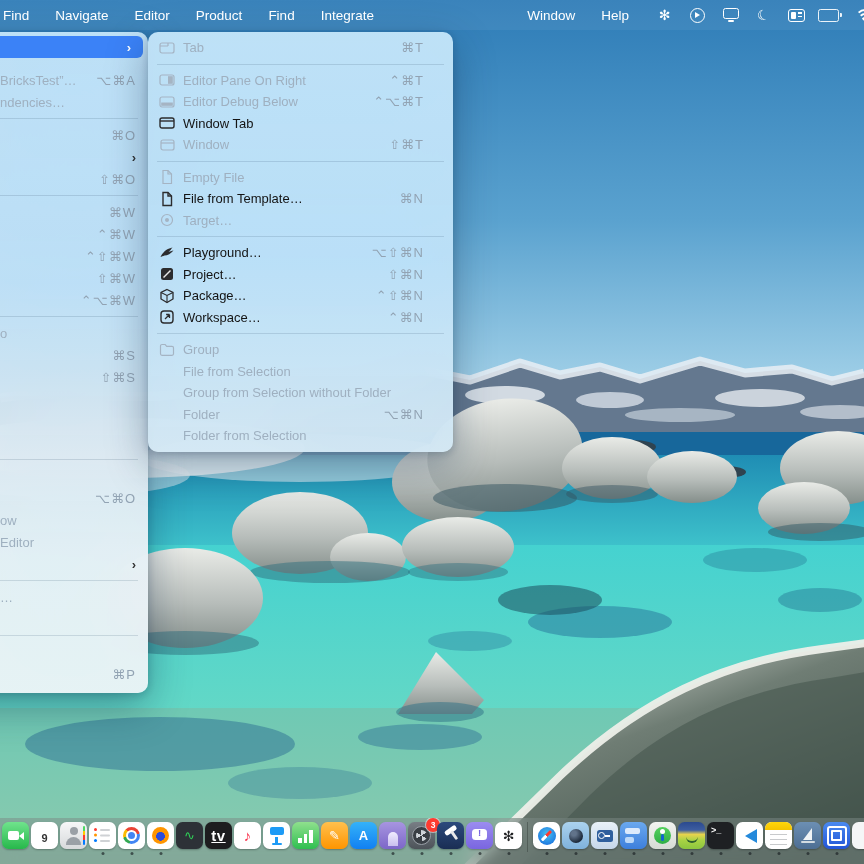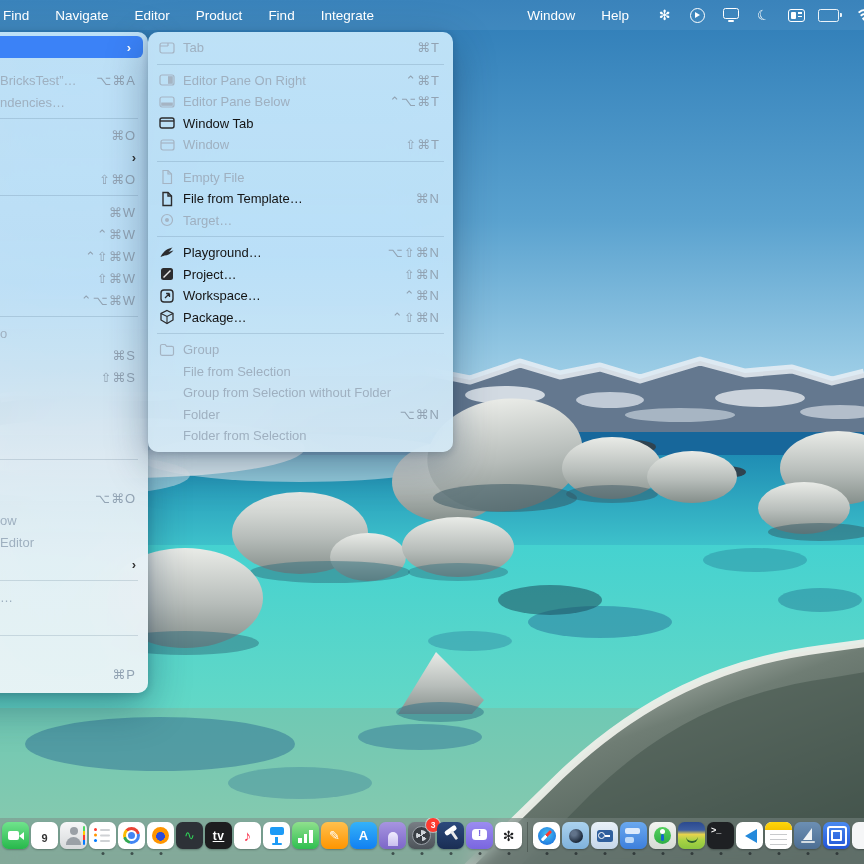--- a/index.html
+++ b/index.html
@@ -57,21 +57,21 @@
       rgba(206,228,242,.94) 52%,rgba(222,234,242,.95) 64%,
       rgba(233,240,245,.96) 78%,rgba(236,243,246,.96) 100%);
   }
   #new-menu{
     left:148px;top:32px;width:305px;padding:5px 0;
     background:linear-gradient(180deg,
       rgba(198,230,249,.95) 0%,rgba(192,226,248,.94) 55%,
       rgba(202,229,246,.94) 76%,rgba(213,233,245,.95) 100%);
   }
   .m-row{height:21.5px;display:flex;align-items:center;position:relative;
-    font-size:13px;color:#9fb0c0;padding:0 13px 0 10px;}
+    font-size:13px;color:#9fb0c0;padding:0 29px 0 10px;}
   .m-row.en{color:#141414;}
   .m-sep{height:11px;display:flex;align-items:center;}
   .m-sep div{height:1px;background:rgba(60,90,115,.18);width:100%;margin:0 9px;}
   
   #file-menu .m-row{height:22px;padding:0 12px;}
   #file-menu .m-sep div{margin:0 10px;}
   .fm-hl{background:#3b82f7;margin:0 5px 11px 0;border-radius:0 6px 6px 0;height:22px;
     display:flex;align-items:center;justify-content:flex-end;padding-right:13px;}
   .fm-hl .chev{color:#fff;}
   .fm-label{position:absolute;left:152px;white-space:nowrap;}
@@ -118,21 +118,21 @@
   .i-chrome{background:#fff;}
   .i-chrome .s1{width:17px;height:17px;border-radius:50%;
     background:conic-gradient(from -45deg,#ea4335 0 120deg,#4285f4 0 240deg,#34a853 0 300deg,#fbbc05 0);}
   .i-chrome .s2{position:absolute;width:7px;height:7px;border-radius:50%;background:#4285f4;border:2px solid #fff;}
   .i-firefox{background:#fff;}
   .i-firefox .s1{width:17px;height:17px;border-radius:50%;
     background:radial-gradient(circle at 50% 55%,#2b4bdd 0 33%,#ff9500 36% 75%,#e66000 100%);}
   .i-activity{background:#2d3137;color:#30d158;}
   .i-activity .glyph{font-size:13px;font-weight:400;color:#30d158;}
   .i-appletv{background:#1d1d1f;color:#fff;}
-  .i-appletv .glyph{font-size:12px;letter-spacing:.5px;text-decoration:underline;}
+  .i-appletv .glyph{font-size:15px;letter-spacing:.5px;text-decoration:underline;}
   .i-music{background:#fff;color:#fa2d48;}
   .i-music .glyph{font-size:15px;font-weight:400;}
   .i-keynote{background:#fff;}
   .i-keynote .s1{position:absolute;top:5px;width:14px;height:8px;background:#1d9bf6;border-radius:2px;}
   .i-keynote .s2{position:absolute;bottom:5px;width:2.5px;height:7px;background:#1d9bf6;}
   .i-keynote .s3{position:absolute;bottom:4px;width:10px;height:2px;background:#1d9bf6;border-radius:1px;}
   .i-numbers{background:linear-gradient(#8fe08d,#2fbf50);}
   .i-numbers .s1{position:absolute;left:6px;bottom:6px;width:3.5px;height:5px;background:#fff;}
   .i-numbers .s2{position:absolute;left:11.5px;bottom:6px;width:3.5px;height:9px;background:#fff;}
   .i-numbers .s3{position:absolute;left:17px;bottom:6px;width:3.5px;height:13px;background:#fff;}
@@ -444,21 +444,21 @@
       <span class="nm-label">Editor Pane On Right</span>
       <span class="nm-short">⌃⌘T</span>
     </div>
     <div class="m-row">
       <span class="nm-icon">
         <svg width="16" height="16" viewBox="0 0 16 16">
           <rect x="1" y="3" width="14" height="10" rx="2" fill="none" stroke="currentColor" stroke-width="1.2"></rect>
           <rect x="2.2" y="8.5" width="11.6" height="3.3" fill="currentColor"></rect>
         </svg>
       </span>
-      <span class="nm-label">Editor Pane Below</span>
+      <span class="nm-label">Editor Debug Below</span>
       <span class="nm-short">⌃⌥⌘T</span>
     </div>
     <div class="m-row en">
       <span class="nm-icon">
         <svg width="16" height="16" viewBox="0 0 16 16">
           <rect x="1" y="3" width="14" height="10" rx="2" fill="none" stroke="currentColor" stroke-width="1.4"></rect>
           <path d="M1,6 h14" stroke="currentColor" stroke-width="1.4"></path>
         </svg>
       </span>
       <span class="nm-label">Window Tab</span>
@@ -522,36 +522,36 @@
           <rect x="2" y="2" width="12" height="12" rx="2.5" fill="currentColor"></rect>
           <path d="M4.5,11.5 L11.5,4.5" stroke="#fff" stroke-width="1.4" opacity="0.9"></path>
         </svg>
       </span>
       <span class="nm-label">Project…</span>
       <span class="nm-short">⇧⌘N</span>
     </div>
     <div class="m-row en">
       <span class="nm-icon">
         <svg width="16" height="16" viewBox="0 0 16 16">
+          <path d="M8,1.5 L14,4.5 V11 L8,14.5 L2,11 V4.5 Z" fill="none" stroke="currentColor" stroke-width="1.3"></path>
+          <path d="M2,4.5 L8,7.5 L14,4.5 M8,7.5 V14.5" fill="none" stroke="currentColor" stroke-width="1.1"></path>
+        </svg>
+      </span>
+      <span class="nm-label">Package…</span>
+      <span class="nm-short">⌃⇧⌘N</span>
+    </div>
+    <div class="m-row en">
+      <span class="nm-icon">
+        <svg width="16" height="16" viewBox="0 0 16 16">
           <rect x="2" y="2" width="12" height="12" rx="3" fill="none" stroke="currentColor" stroke-width="1.4"></rect>
           <path d="M6,10 L10.5,5.5 M10.5,5.5 h-3.4 M10.5,5.5 v3.4" stroke="currentColor" stroke-width="1.3" fill="none"></path>
         </svg>
       </span>
       <span class="nm-label">Workspace…</span>
       <span class="nm-short">⌃⌘N</span>
-    </div>
-    <div class="m-row en">
-      <span class="nm-icon">
-        <svg width="16" height="16" viewBox="0 0 16 16">
-          <path d="M8,1.5 L14,4.5 V11 L8,14.5 L2,11 V4.5 Z" fill="none" stroke="currentColor" stroke-width="1.3"></path>
-          <path d="M2,4.5 L8,7.5 L14,4.5 M8,7.5 V14.5" fill="none" stroke="currentColor" stroke-width="1.1"></path>
-        </svg>
-      </span>
-      <span class="nm-label">Package…</span>
-      <span class="nm-short">⌃⇧⌘N</span>
     </div>
     <div class="m-sep">
       <div></div>
     </div>
     <div class="m-row">
       <span class="nm-icon">
         <svg width="16" height="16" viewBox="0 0 16 16">
           <path d="M1.5,4 a1.5,1.5 0 0 1 1.5,-1.5 h3.2 l1.5,1.8 h5.3 a1.5,1.5 0 0 1 1.5,1.5 v6 a1.5,1.5 0 0 1 -1.5,1.5 h-10 a1.5,1.5 0 0 1 -1.5,-1.5 Z" fill="none" stroke="currentColor" stroke-width="1.2"></path>
         </svg>
       </span>

